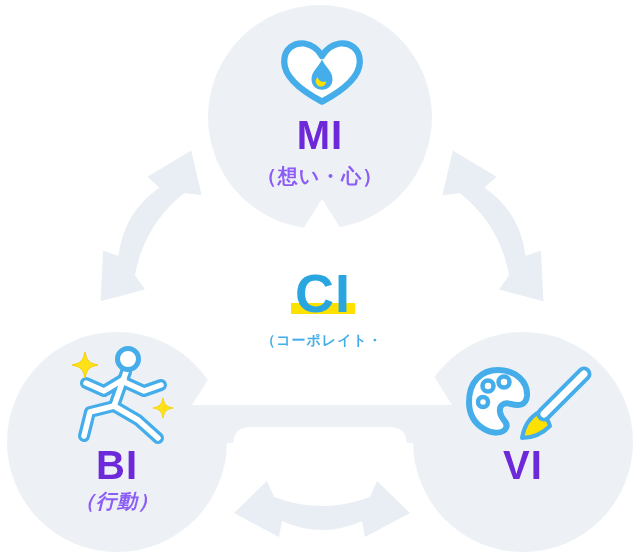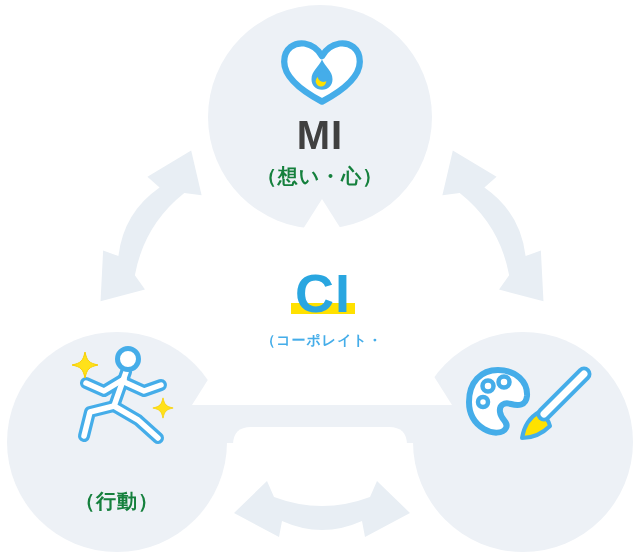--- a/index.html
+++ b/index.html
@@ -3,22 +3,22 @@
 <meta charset="utf-8">
 <style>
   html,body{margin:0;padding:0;background:#ffffff;}
   .canvas{
     position:relative;width:640px;height:554px;overflow:hidden;background:#ffffff;
     font-family:"Liberation Sans","DejaVu Sans",sans-serif;
   }
   .bg{position:absolute;left:0;top:0;}
   .abs{position:absolute;}
   .ctr{transform:translateX(-50%);text-align:center;white-space:nowrap;}
-  .node-label{font-weight:bold;font-size:40px;color:#404040;letter-spacing:1px;line-height:1.05;}
-  .node-sub{font-weight:bold;font-size:20px;color:#15803d;letter-spacing:1px;}
+  .node-label{font-weight:bold;font-size:40px;color:#6d28d9;letter-spacing:1px;line-height:1.05;}
+  .node-sub{font-weight:bold;font-size:20px;color:#8b5cf6;letter-spacing:1px;}
   .ci-label{font-weight:bold;font-size:54px;color:#29a6e0;letter-spacing:1px;line-height:1;}
   .ci-sub{font-weight:bold;font-size:14px;color:#45ade9;line-height:26px;letter-spacing:1px;}
   .ci-underline{background:#ffe100;width:64px;height:11px;}
 </style>
 </head>
 <body>
 
 <div class="canvas">
 
   <svg class="bg" width="640" height="554" viewBox="0 0 640 554">
@@ -79,16 +79,18 @@
     <line x1="118" y1="12" x2="78" y2="52" stroke="#ffffff" stroke-width="7" stroke-linecap="round"></line>
   </svg>
 
   <div class="abs ctr node-label" style="left:320px;top:114px;">MI</div>
   <div class="abs ctr node-sub" style="left:320px;top:163px;">（想い・心）</div>
 
   <div class="abs ci-underline" style="left:291px;top:303px;"></div>
   <div class="abs ctr ci-label" style="left:323px;top:266px;">CI</div>
   <div class="abs ctr ci-sub" style="left:322px;top:327px;">（コーポレイト・</div>
 
-  <div class="abs ctr node-sub" style="left:117px;top:488px;">（行動）</div>
+  <div class="abs ctr node-label" style="left:117px;top:444px;">BI</div>
+  <div class="abs ctr node-sub" style="left:117px;top:488px;font-style:italic;">（行動）</div>
 
+  <div class="abs ctr node-label" style="left:523px;top:444px;">VI</div>
 
 </div>
 
 </body></html>

